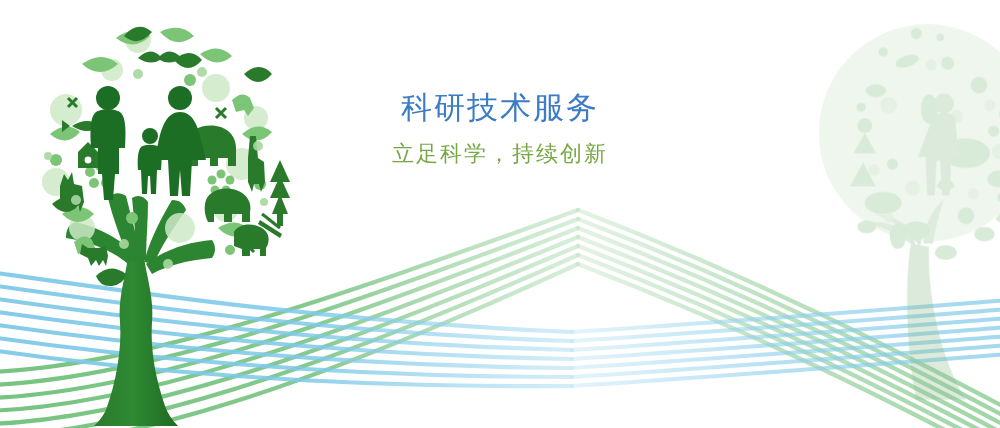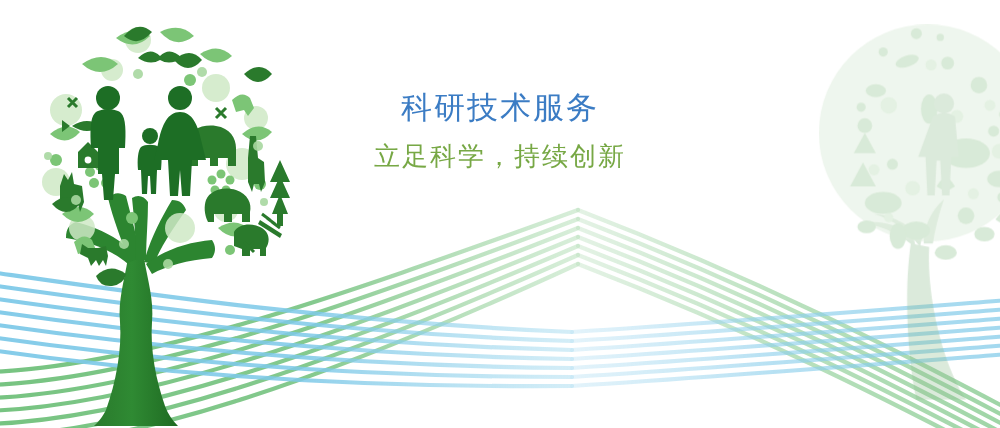--- a/index.html
+++ b/index.html
@@ -40,21 +40,21 @@
   }
   #banner-title {
     font-size: 31px;
     letter-spacing: 2px;
     font-weight: 400;
     color: #3b7cc4;
     margin: 0 0 20px 0;
     white-space: nowrap;
   }
   #banner-subtitle {
-    font-size: 26px;
+    font-size: 22px;
     letter-spacing: 2px;
     font-weight: 400;
     color: #77a845;
     margin: 0;
     white-space: nowrap;
   }
 </style>
 </head>
 <body>
 

